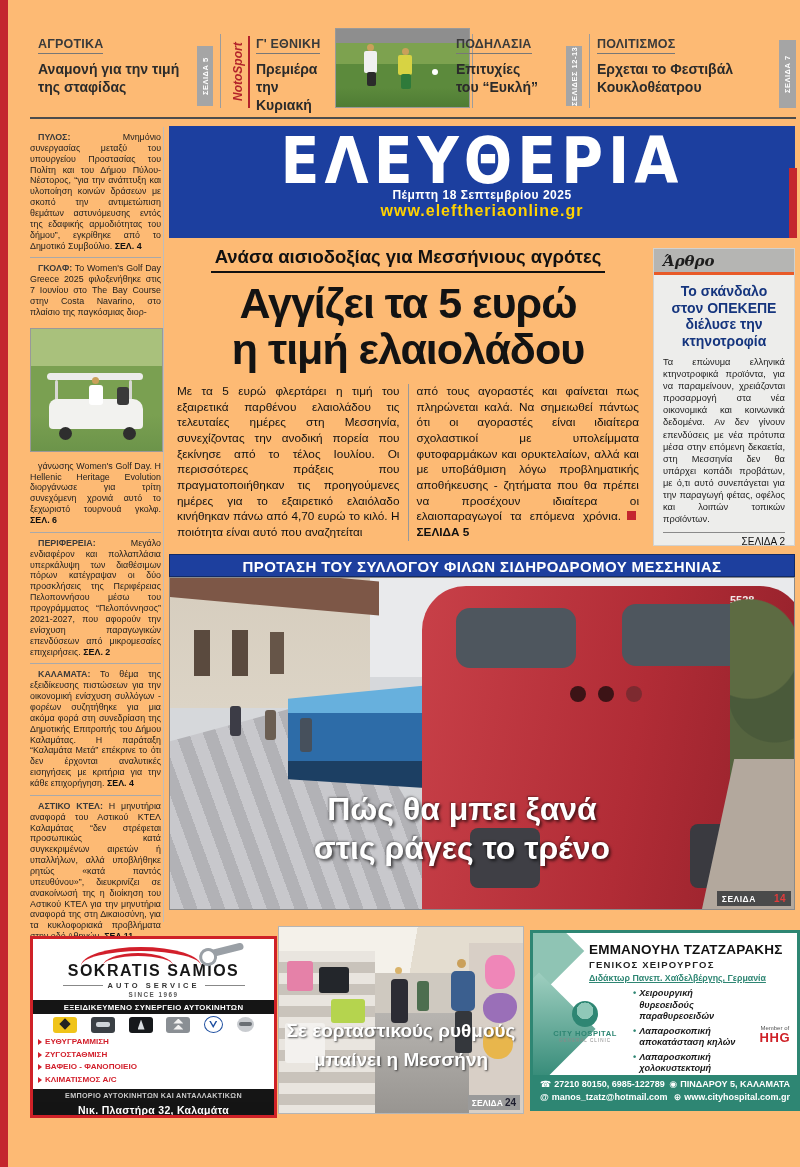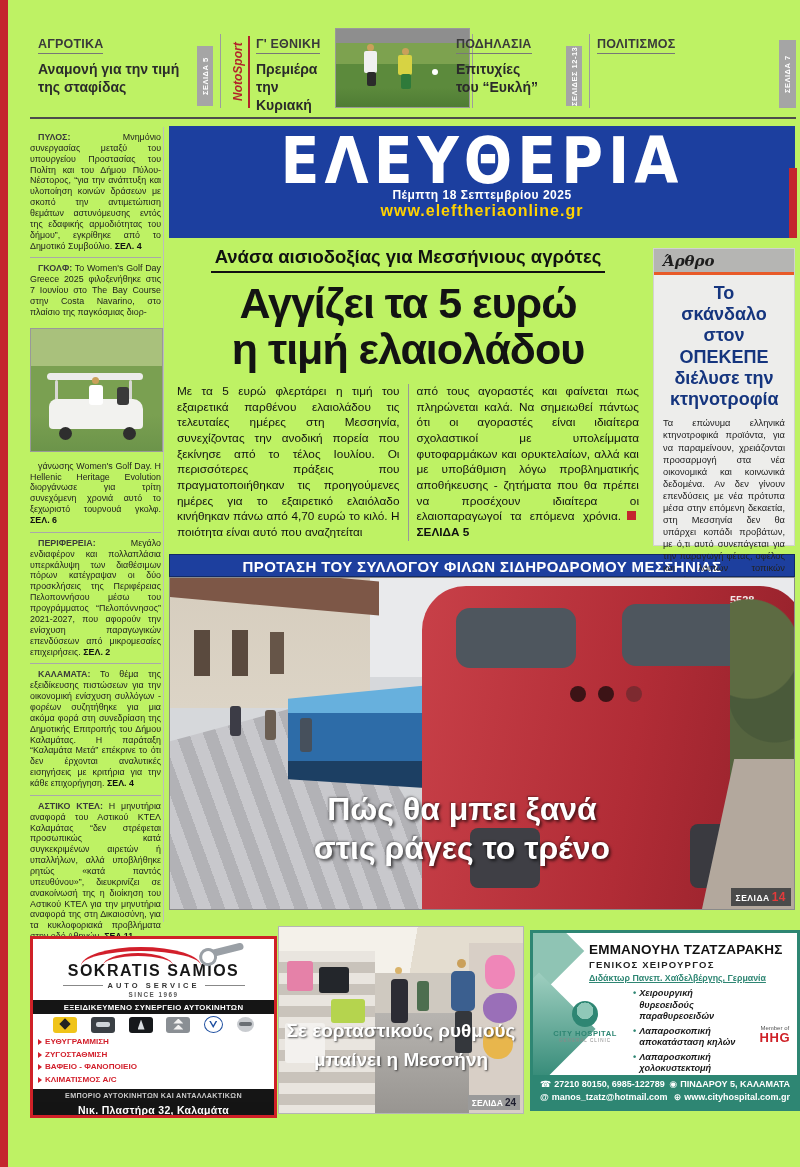--- a/index.html
+++ b/index.html
@@ -1,17 +1,17 @@
 <!DOCTYPE html>
 <html><head>
 <meta charset="utf-8">
 <style>
   html,body{margin:0;padding:0;background:#fff;}
   body{font-family:"Liberation Sans","DejaVu Sans",sans-serif;-webkit-font-smoothing:antialiased;}
-  #page{position:relative;width:800px;height:1167px;background:#bef264;overflow:hidden;}
+  #page{position:relative;width:800px;height:1167px;background:#fdba74;overflow:hidden;}
   .abs{position:absolute;}
 
   
   .spine{left:0;top:0;width:8px;height:1167px;background:#c4262e;}
   .toprule{left:30px;top:117px;width:766px;height:2px;background:#4c4c4c;}
   .sidebar-vline{left:163px;top:127px;width:1px;height:795px;background:#bdbdbd;}
 
   
   .teaser h3{margin:0 0 7px;font-size:12.5px;font-weight:bold;color:#3a3a3a;display:inline-block;border-bottom:1.5px solid #777;padding-bottom:2px;letter-spacing:.2px;}
   .teaser p{margin:0;font-size:14px;font-weight:bold;color:#2b2b2b;line-height:1.28;}
@@ -46,30 +46,30 @@
   .kicker{display:inline-block;font-size:18.5px;font-weight:800;color:#111;border-bottom:2px solid #111;padding:0 4px 3px;}
   .headline{font-size:43px;font-weight:900;line-height:1.08;color:#131313;white-space:pre-line;margin-top:7px;letter-spacing:-1px;}
   .bodycols{display:flex;text-align:justify;margin-top:11px;font-size:11.8px;line-height:1.33;color:#111;}
   .bodycols .c{width:50%;padding:0 8px;}
   .bodycols .c2{border-left:1px solid #999;}
   .redsq{display:inline-block;width:9px;height:9px;background:#c4262e;margin:0 3px 0 6px;}
   .pgref{font-weight:800;}
 
   .arthro{position:absolute;left:484px;top:2px;width:142px;height:298px;background:#ededeb;border:1px solid #d2d2d0;box-sizing:border-box;}
   .arthro .hd{background:#b5b5b3;padding:3px 9px 2px;font-family:"DejaVu Serif","Liberation Serif",serif;font-style:italic;font-weight:bold;font-size:15px;color:#1d1d1d;border-bottom:3px solid #e85a28;}
-  .arthro .ti{font-size:18px;font-weight:800;color:#15357e;text-align:center;line-height:1.18;margin:8px 16px 7px;white-space:pre-line;}
+  .arthro .ti{font-size:14px;font-weight:800;color:#15357e;text-align:center;line-height:1.18;margin:8px 16px 7px;white-space:pre-line;}
   .arthro .bo{font-size:9.3px;line-height:1.3;text-align:justify;color:#222;margin:0 9px;}
   .arthro .pgline{border-top:1px solid #8a8a8a;margin:7px 9px 0;text-align:right;font-weight:400;font-size:10px;padding-top:3px;color:#111;}
 
   
   .trainbanner{margin-top:5px;height:23px;background:#1d3f9e;color:#fff;font-weight:800;font-size:15px;text-align:center;line-height:23px;letter-spacing:.4px;border:1px solid #122a66;box-sizing:border-box;}
   .trainphoto{position:relative;height:331px;overflow:hidden;background:linear-gradient(#e9eaec 0 30%,#d6d8db 30% 55%,#c3c4c8);border:1px solid #8a8a8a;}
   .trainoverlay{position:absolute;left:0;right:40px;top:212px;text-align:center;font-size:32px;font-weight:900;color:#fff;line-height:1.22;white-space:pre-line;text-shadow:2px 2px 3px rgba(0,0,0,.6),-1px -1px 2px rgba(0,0,0,.35);}
   .pagebadge{position:absolute;right:3px;bottom:3px;background:#4a4a4a;color:#fff;font-size:8.5px;font-weight:bold;padding:2px 5px;letter-spacing:.5px;}
-  .pagebadge .num{color:#e23b3b;font-size:12px;margin-left:2px;}
+  .pagebadge .num{color:#e23b3b;font-size:10px;margin-left:18px;}
 
   
   .ad1{left:30px;top:936px;width:241px;height:176px;border:3px solid #cf2127;background:#fff;overflow:hidden;}
   .swoosh{position:relative;height:24px;}
   .arc{position:absolute;border-top:4px solid #d21f2b;border-radius:50%;}
   .wrench{position:absolute;right:30px;top:8px;width:40px;height:7px;background:#9aa0a6;border-radius:4px;transform:rotate(-14deg);}
   .wrench i{position:absolute;left:-6px;top:-3px;width:12px;height:12px;border:3px solid #9aa0a6;border-radius:50%;background:#fff;display:block;}
   .brandname{text-align:center;font-size:16px;font-weight:800;letter-spacing:1.5px;color:#161616;line-height:1;}
   .autoservice{display:flex;align-items:center;justify-content:center;gap:5px;margin-top:2px;}
   .autoservice .line{width:40px;height:1px;background:#888;}
@@ -141,20 +141,21 @@
   </div>
   <div class="abs vdiv" style="left:472px;top:34px;height:74px;"></div>
   <div class="abs teaser" style="left:456px;top:34px;width:84px;">
     <h3>ΠΟΔΗΛΑΣΙΑ</h3>
     <p>Επιτυχίες του “Ευκλή”</p>
   </div>
   <div class="abs vbadge" style="left:566px;top:46px;width:16px;height:60px;">ΣΕΛΙΔΕΣ 12-13</div>
   <div class="abs vdiv" style="left:589px;top:34px;height:74px;"></div>
   <div class="abs teaser" style="left:597px;top:34px;width:175px;">
     <h3>ΠΟΛΙΤΙΣΜΟΣ</h3>
+    <p>Ερχεται το Φεστιβάλ Κουκλοθέατρου</p>
   </div>
   <div class="abs vbadge" style="left:779px;top:40px;width:17px;height:68px;">ΣΕΛΙΔΑ 7</div>
 
   <div class="abs toprule"></div>
   <div class="abs sidebar-vline"></div>
 
   <div class="abs sidebar">
     <p class="brief">
       <span class="lead">ΠΥΛΟΣ:</span>
       <span>Μνημόνιο συνεργασίας μεταξύ του υπουργείου Προστασίας του Πολίτη και του Δήμου Πύλου-Νέστορος, “για την ανάπτυξη και υλοποίηση κοινών δράσεων με σκοπό την αντιμετώπιση θεμάτων αστυνόμευσης εντός της εδαφικής αρμοδιότητας του δήμου”, εγκρίθηκε από το Δημοτικό Συμβούλιο.</span>

